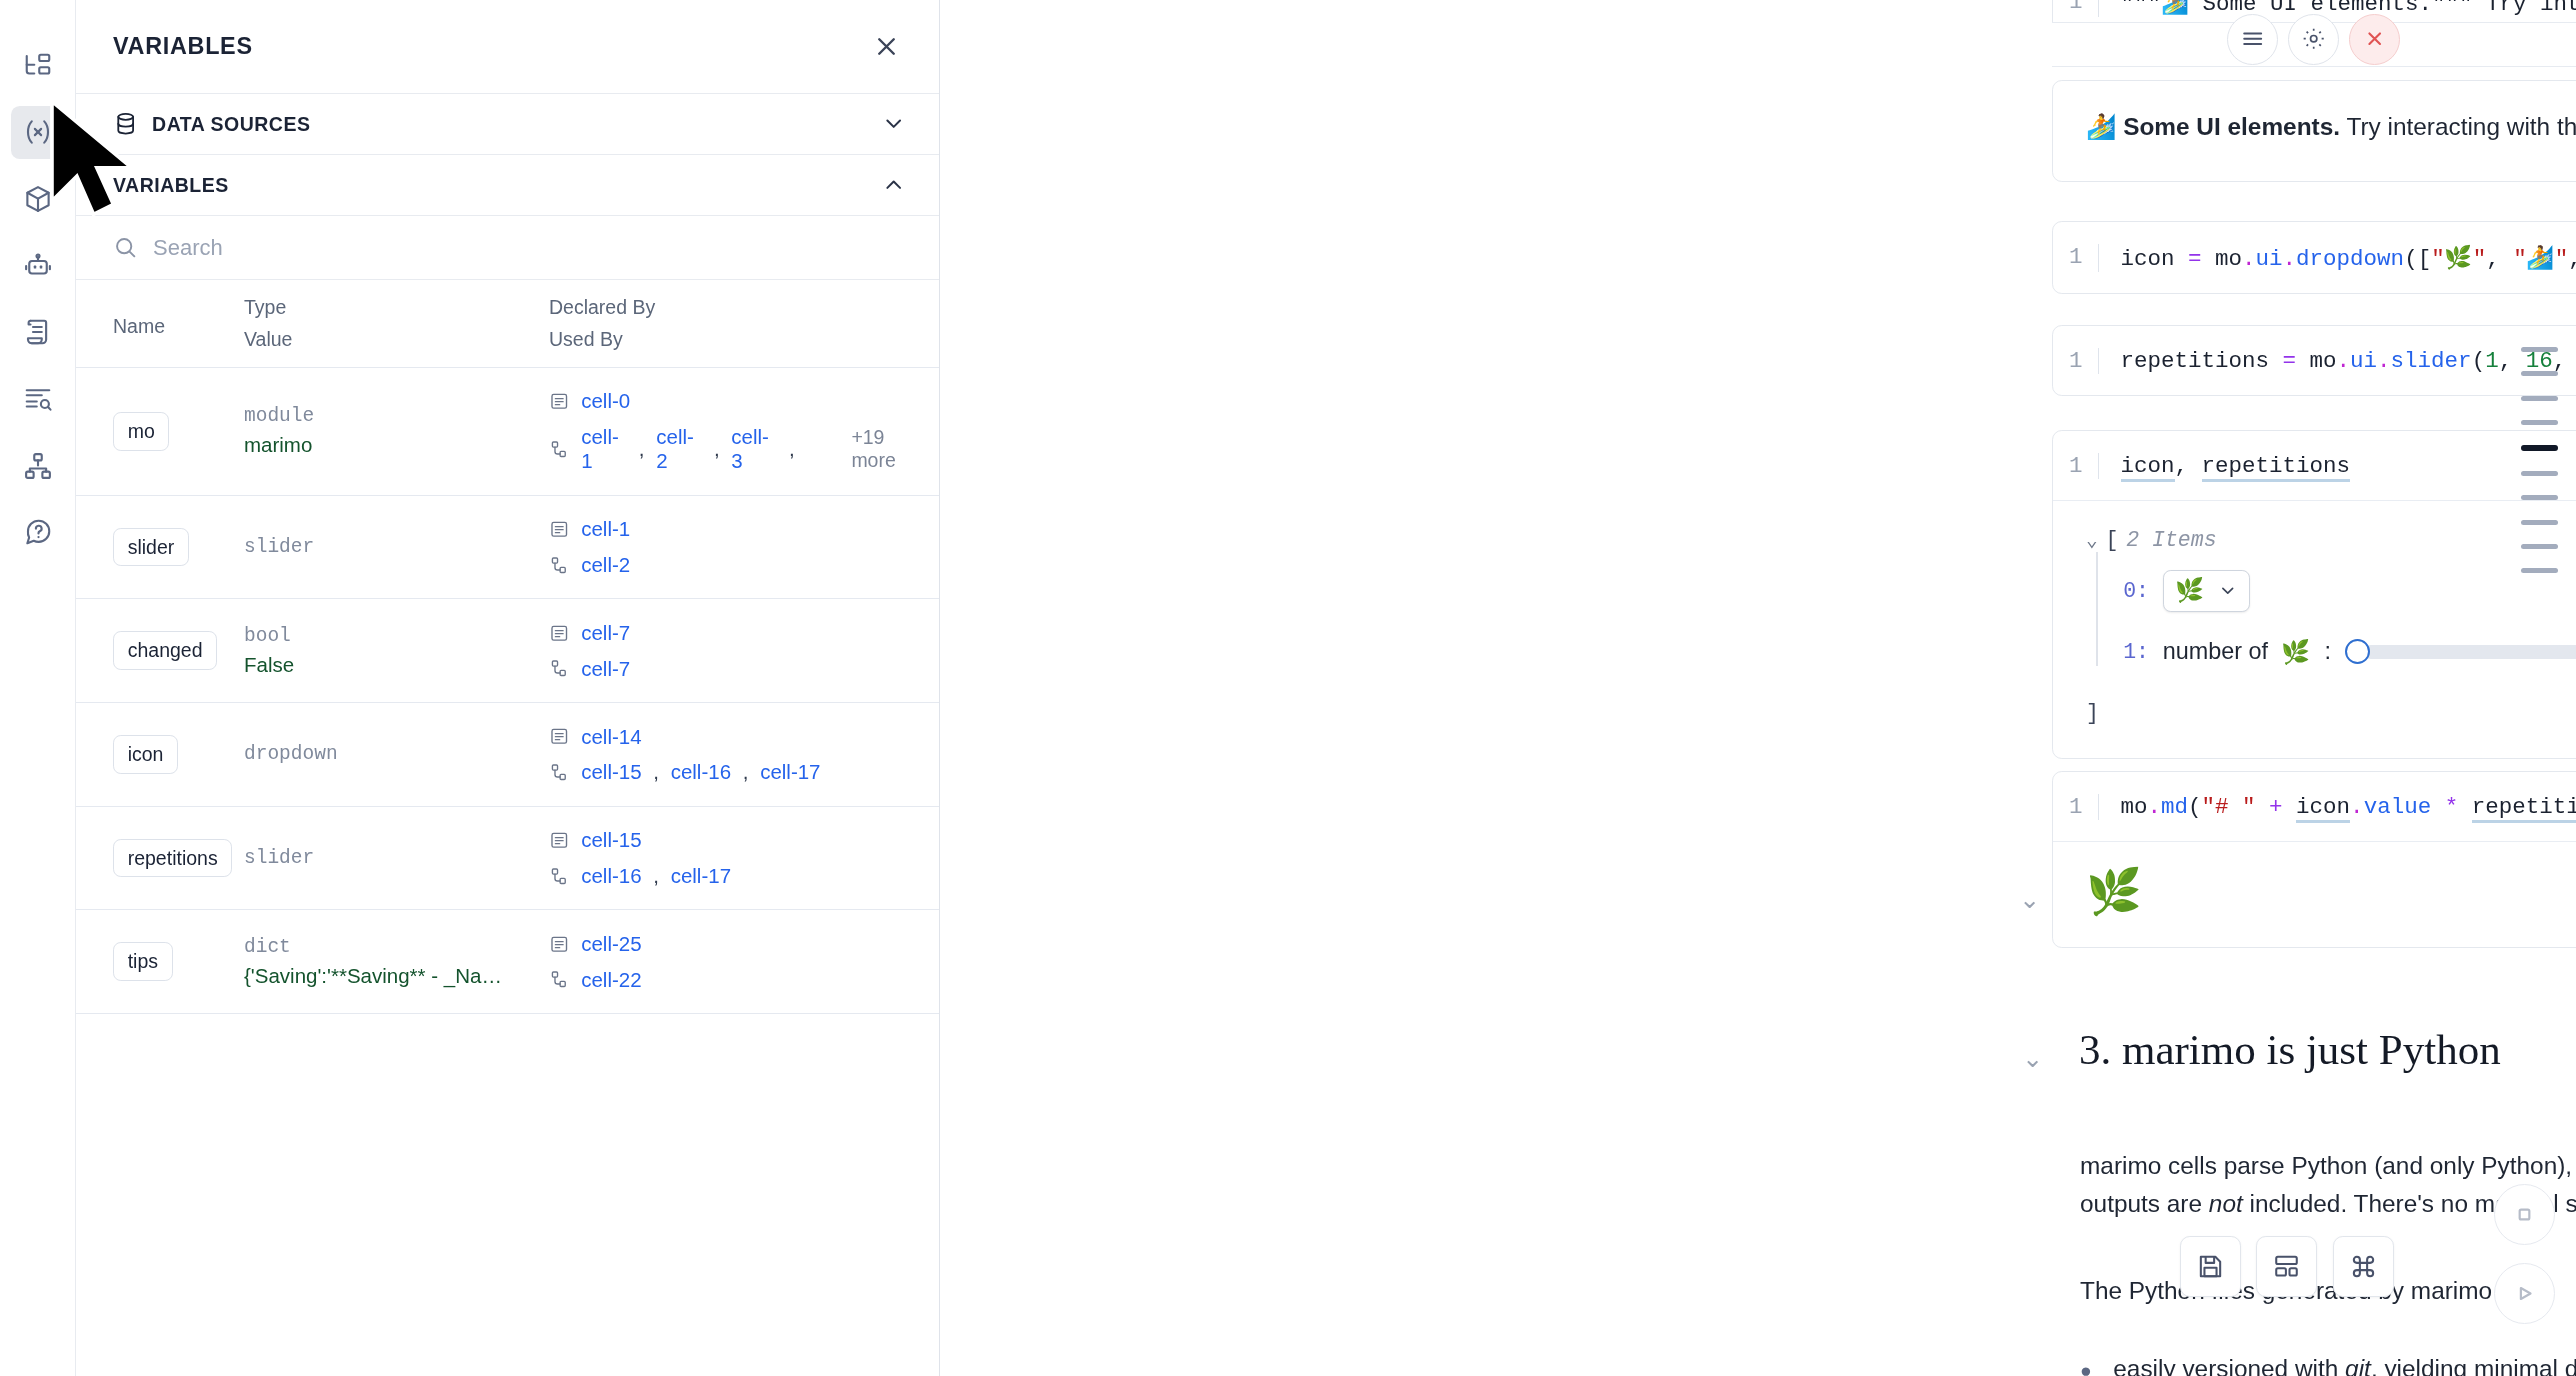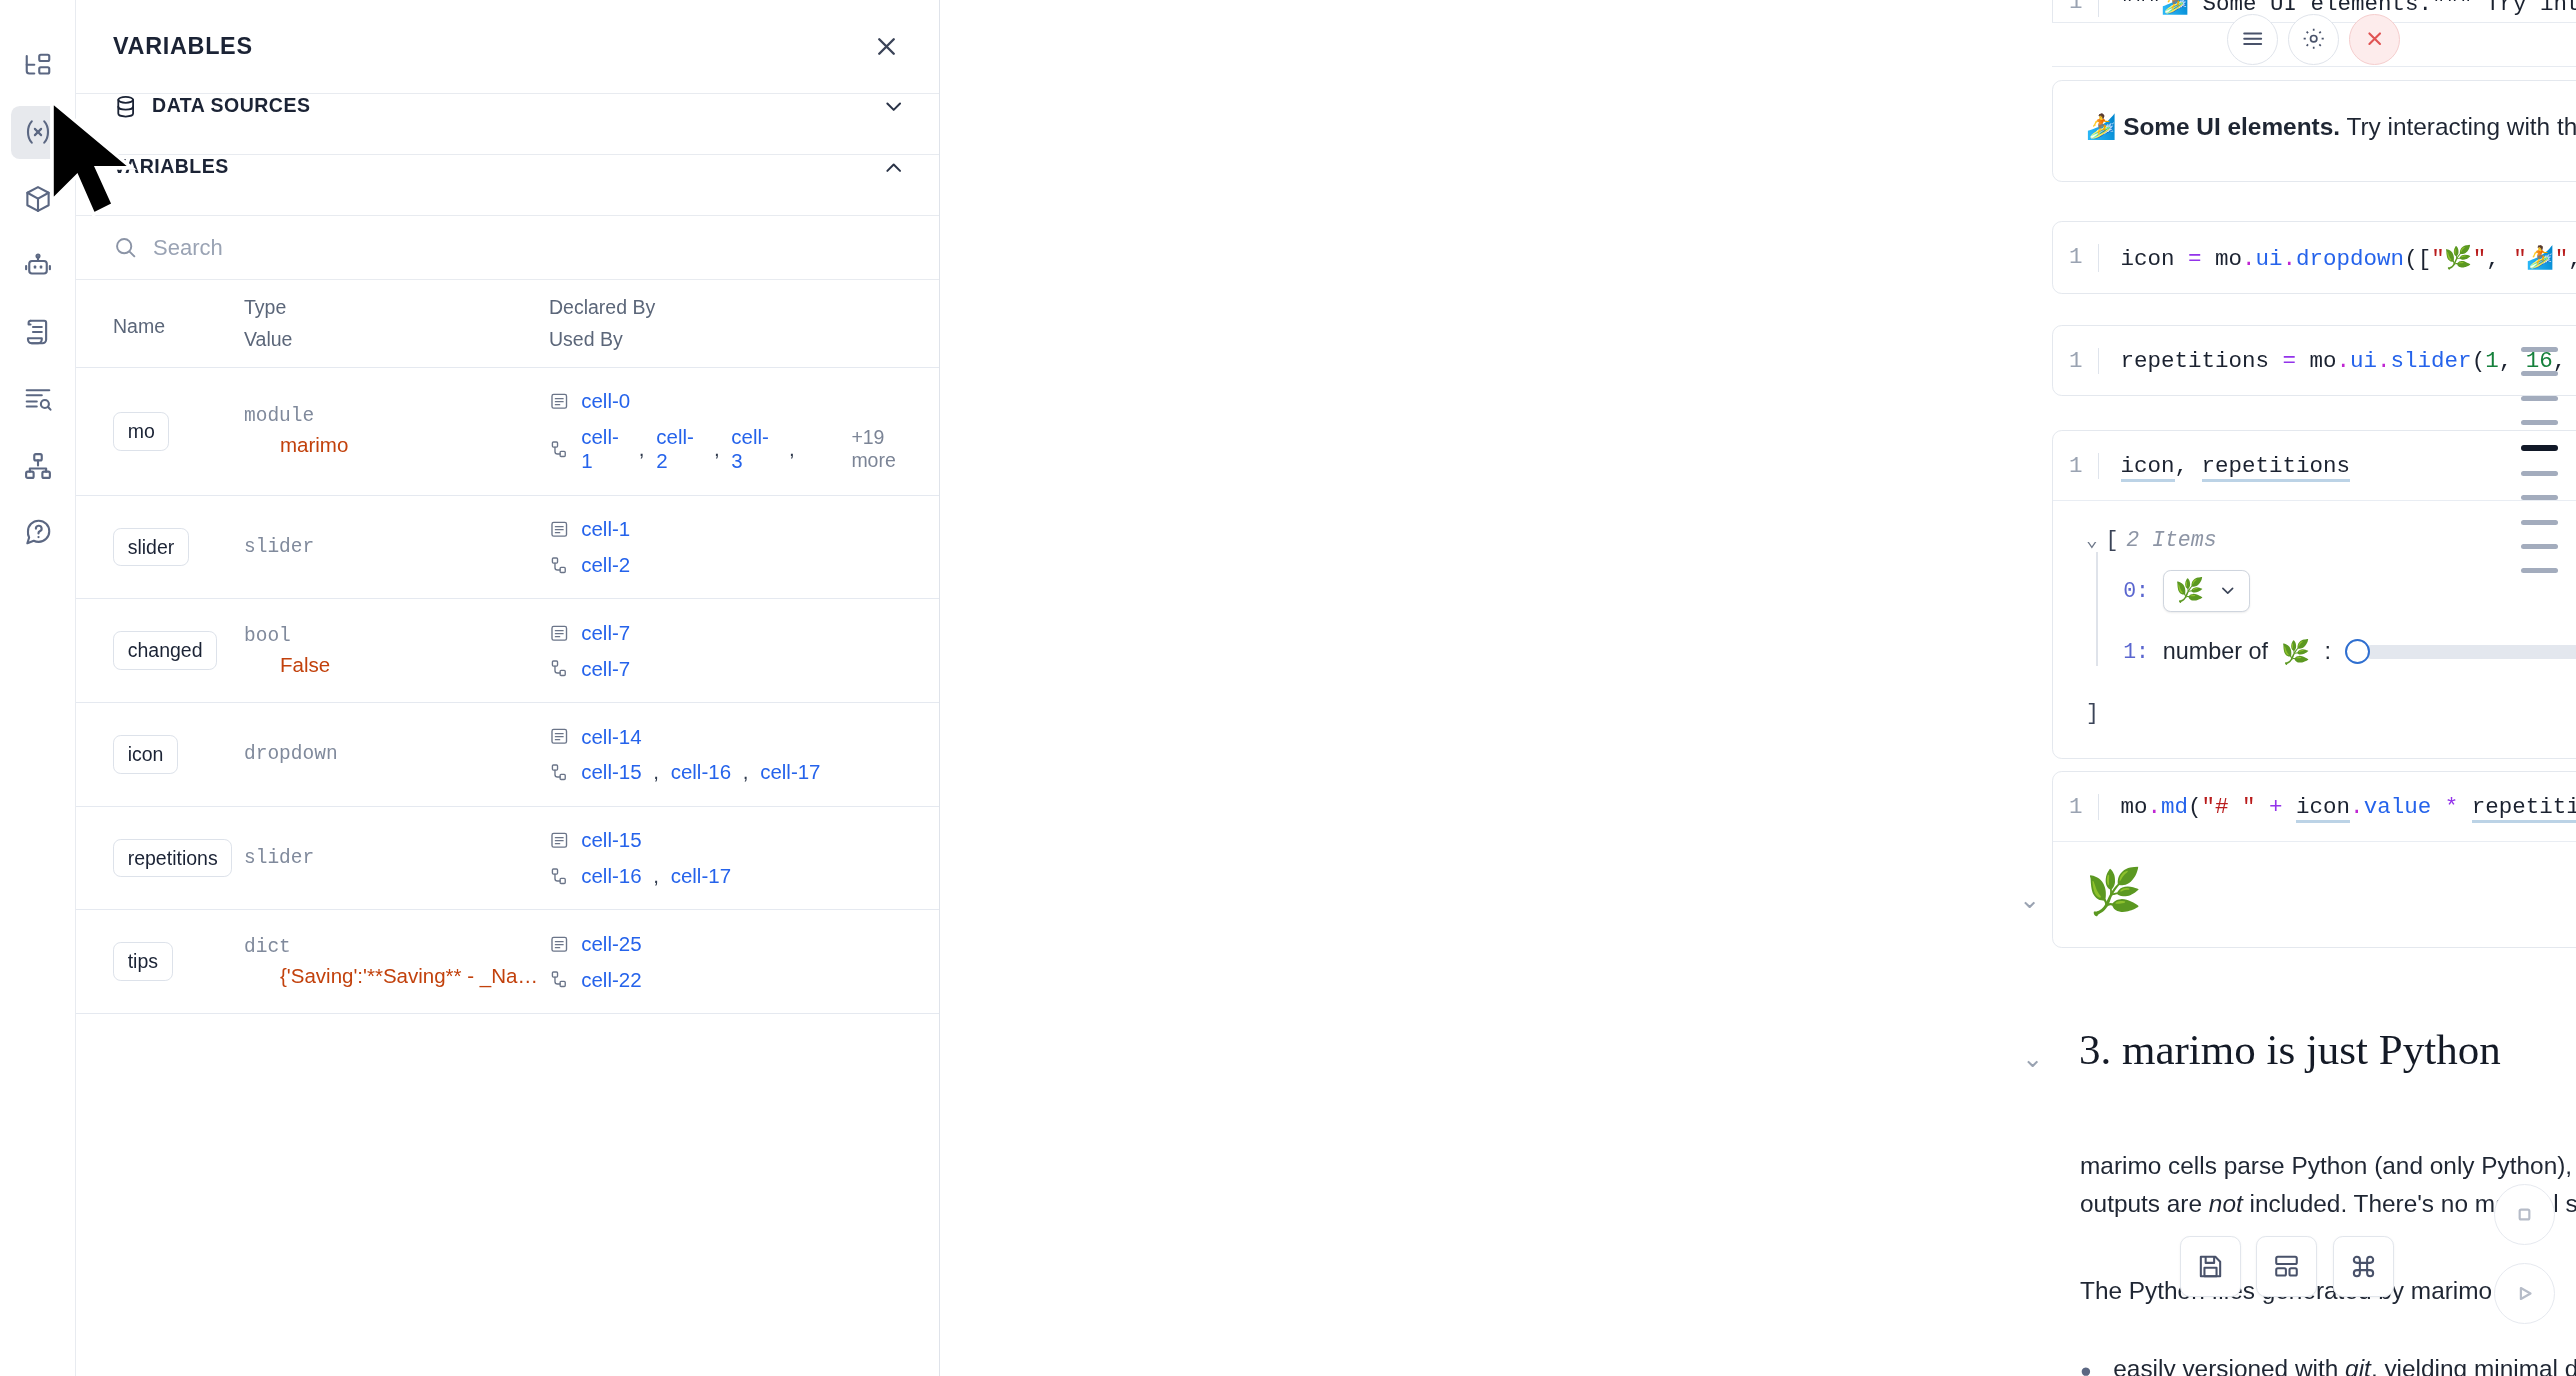--- a/index.html
+++ b/index.html
@@ -50,21 +50,21 @@
   }
   .panel-title {
     font-size: 23.4px; font-weight: 700; letter-spacing: 0.7px;
     color: #1b2335; flex: 1;
   }
   .panel-close { width: 35px; height: 35px; display:flex; align-items:center; justify-content:center; cursor:pointer; color:#3b4458; }
   .panel-close svg { width: 29px; height: 29px; }
 
   .section-head {
     height: 61px; flex: 0 0 61px;
-    display: flex; 
+    display: flex; align-items: center;
     padding: 0 33px 0 37px;
     border-bottom: 1px solid #e8ebf0;
     cursor: pointer;
     gap: 13.7px;
   }
   .section-head .sh-icon { width: 25.4px; height: 25.4px; color:#1b2335; display:flex; }
   .section-head .sh-icon svg { width: 25.4px; height: 25.4px; }
   .section-head .sh-label {
     font-size: 19.5px; font-weight: 700; letter-spacing: 0.5px; color: #1b2335; flex: 1;
   }
@@ -115,24 +115,23 @@
     background: #fff;
     font-family: "Liberation Sans", sans-serif;
     white-space: nowrap;
   }
   .type-stack { display: flex; flex-direction: column; gap: 5.9px; }
   .v-type {
     font-family: "Liberation Mono", monospace;
     font-size: 19.5px; color: #808a9c;
   }
   .v-value {
-    font-size: 20.5px; color: #c2410c;
+    font-size: 20.5px; color: #14532d;
     white-space: nowrap; overflow: hidden; text-overflow: ellipsis;
     max-width: 293px;
-    margin-left: 36px;
   }
   .cells-stack { display:flex; flex-direction: column; gap: 11.7px; }
   .cells-line { display:flex; align-items:center; gap: 11.7px; }
   .cells-line .ci { color:#6b7589; display:flex; flex:0 0 auto; }
   .cells-line .ci svg { width: 20.5px; height: 20.5px; }
   .cell-link {
     color: #2563eb; font-size: 20.5px; cursor: pointer;
     text-decoration: none;
   }
   .sep { color:#2f3a4d; font-size: 20.5px; }

